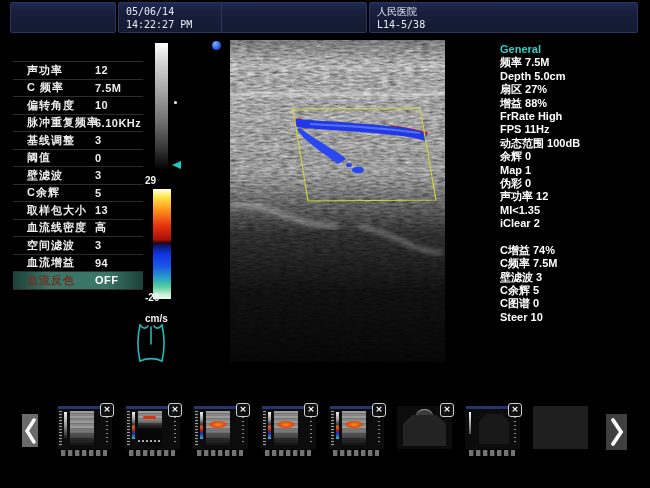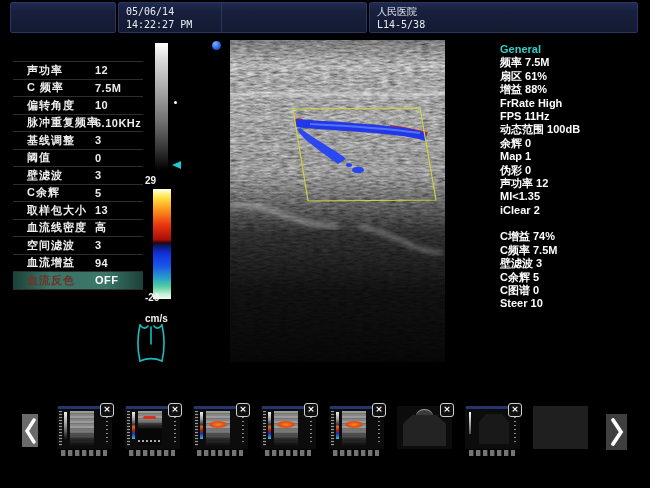--- a/index.html
+++ b/index.html
@@ -242,21 +242,22 @@
       <path d="M22,6 C24,9 27,9 30,5"></path>
       <path d="M8,41 C15,38 23,38 30,41"></path>
       <path d="M19,7 L19,24"></path>
     </g>
   </svg>
 
   <div id="rp">
       <div class="rsec">
         <div class="rtitle">General</div>
         <div class="rline">频率 7.5M</div>
-        <div class="rline">扇区 61%</div>
+        <div class="rline">Depth 5.0cm</div>
+        <div class="rline">扇区 27%</div>
         <div class="rline">增益 88%</div>
         <div class="rline">FrRate High</div>
         <div class="rline">FPS 11Hz</div>
         <div class="rline">动态范围 100dB</div>
         <div class="rline">余辉 0</div>
         <div class="rline">Map 1</div>
         <div class="rline">伪彩 0</div>
         <div class="rline">声功率 12</div>
         <div class="rline">MI&lt;1.35</div>
         <div class="rline">iClear 2</div>

